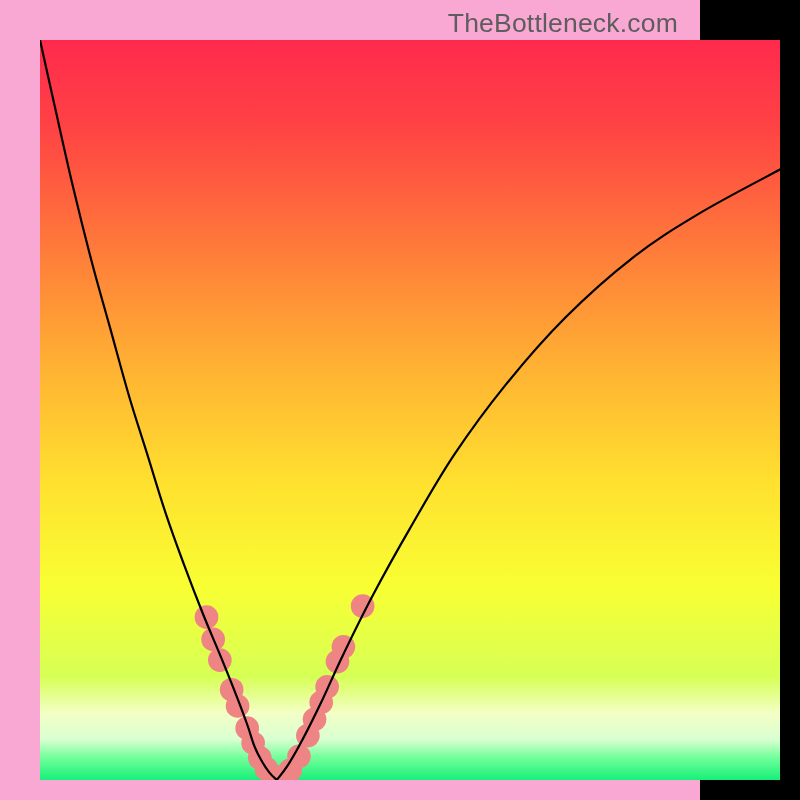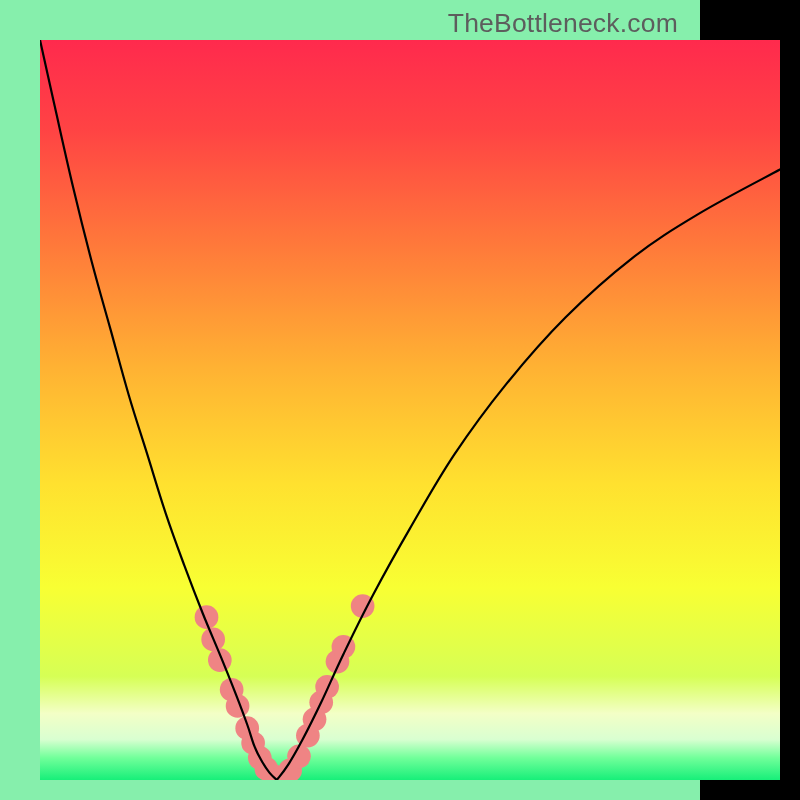--- a/index.html
+++ b/index.html
@@ -8,21 +8,21 @@
     width: 800px;
     height: 800px;
     background: #000000;
     overflow: hidden;
     font-family: Arial, Helvetica, sans-serif;
   }
   .stage {
     position: relative;
     width: 700px;
     height: 800px;
-    background: #86efac;
+    background: #f9a8d4;
   }
   .plot-area {
     position: absolute;
     left: 40px;
     top: 40px;
     width: 740px;
     height: 740px;
     overflow: hidden;
   }
   .gradient-bg {

